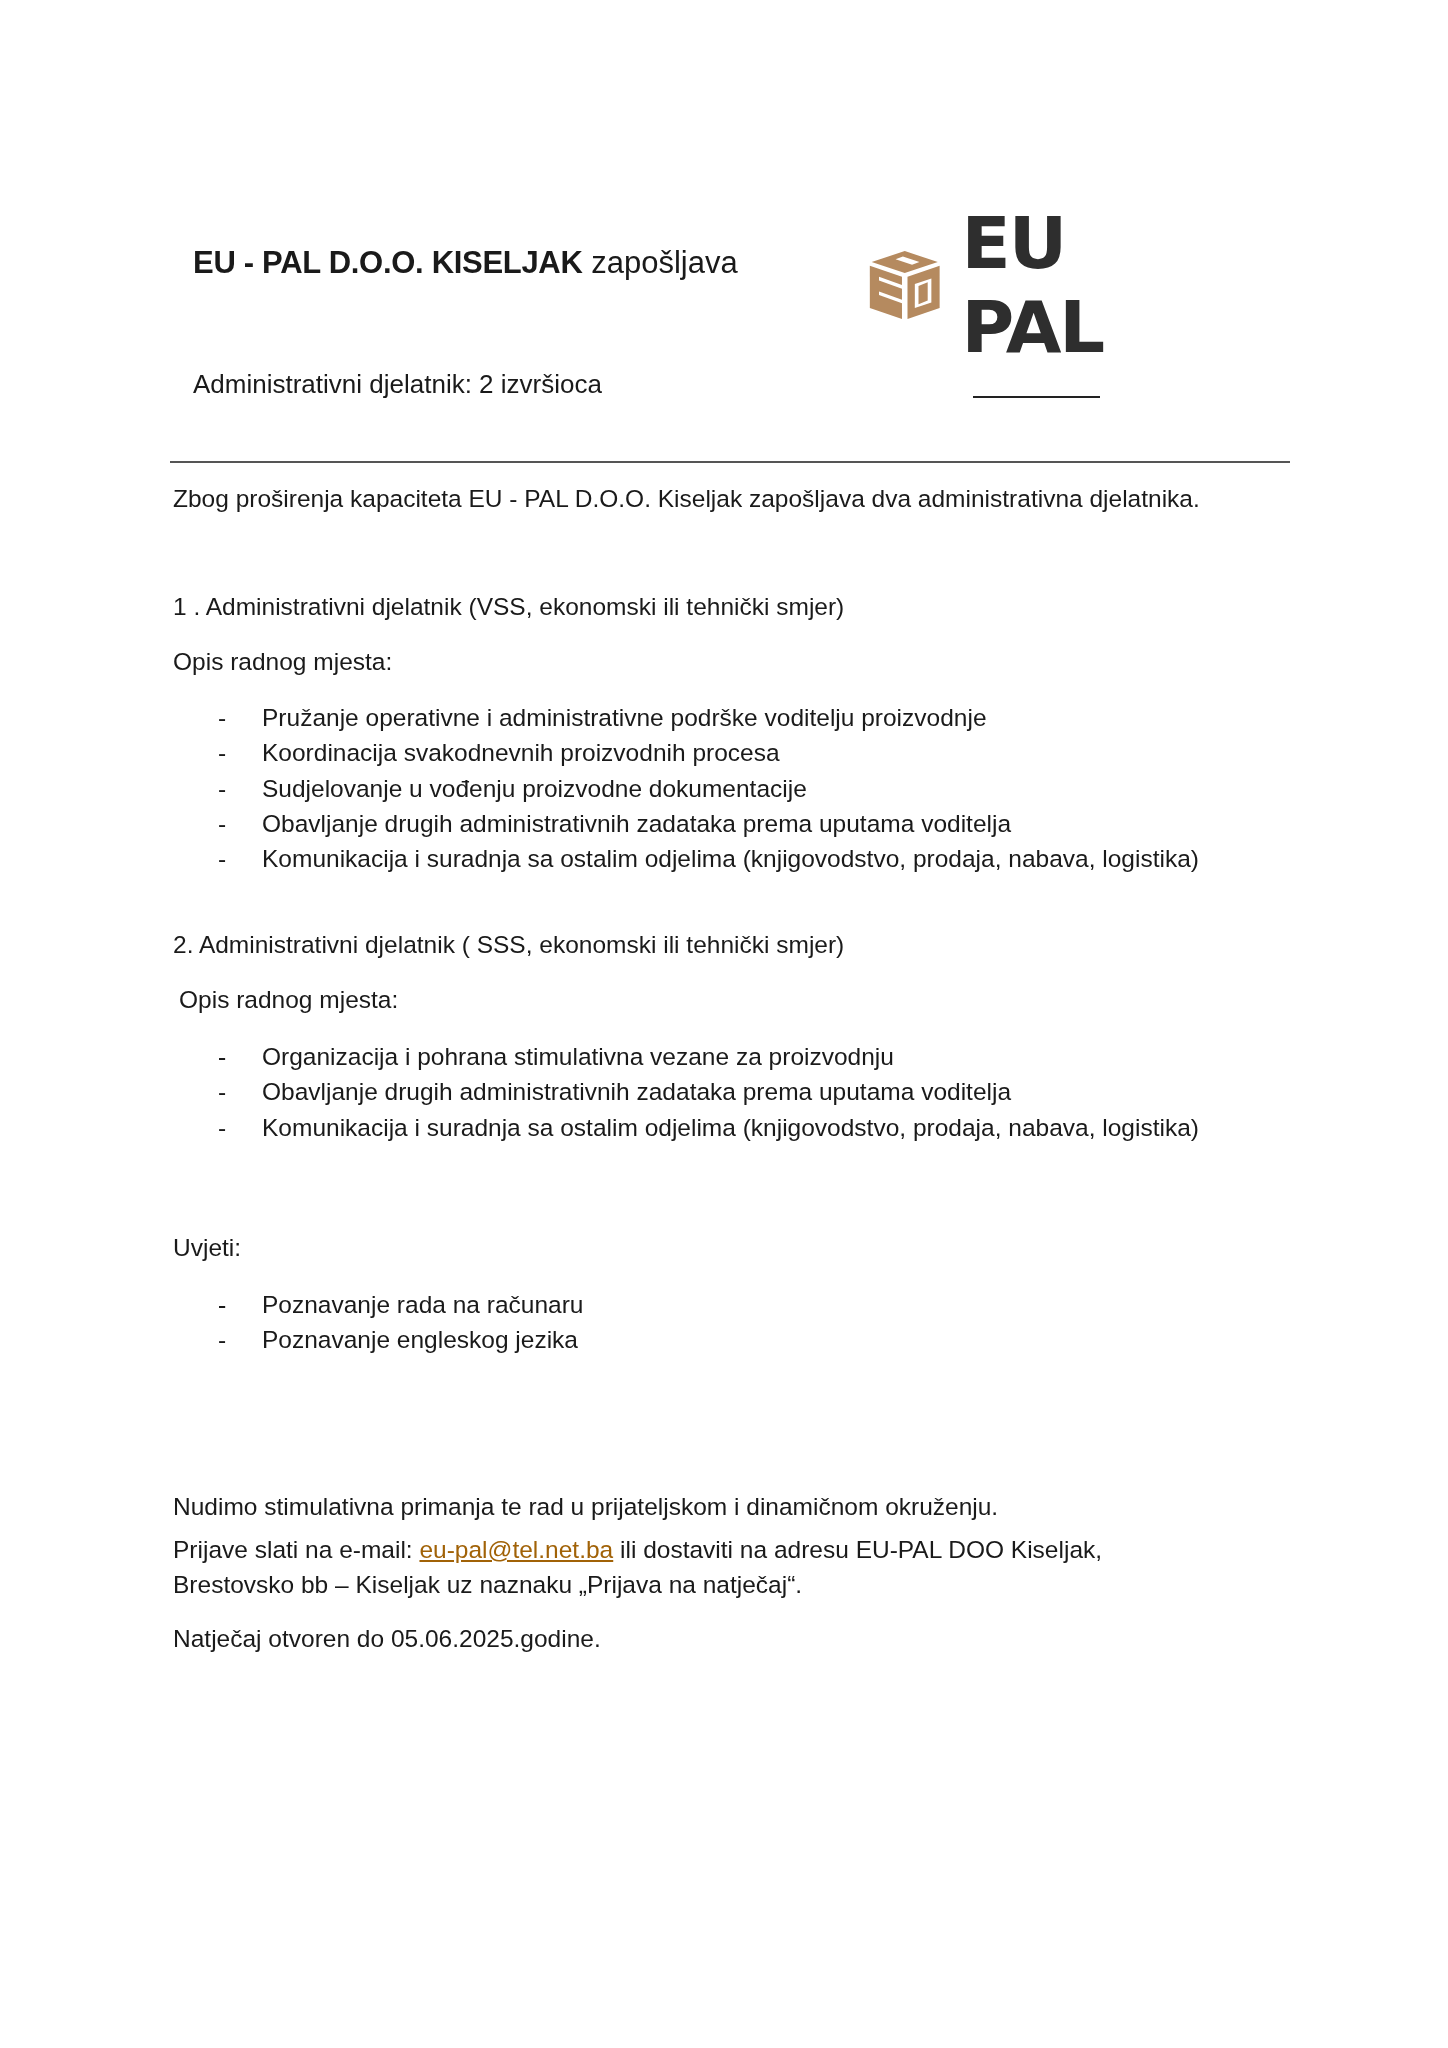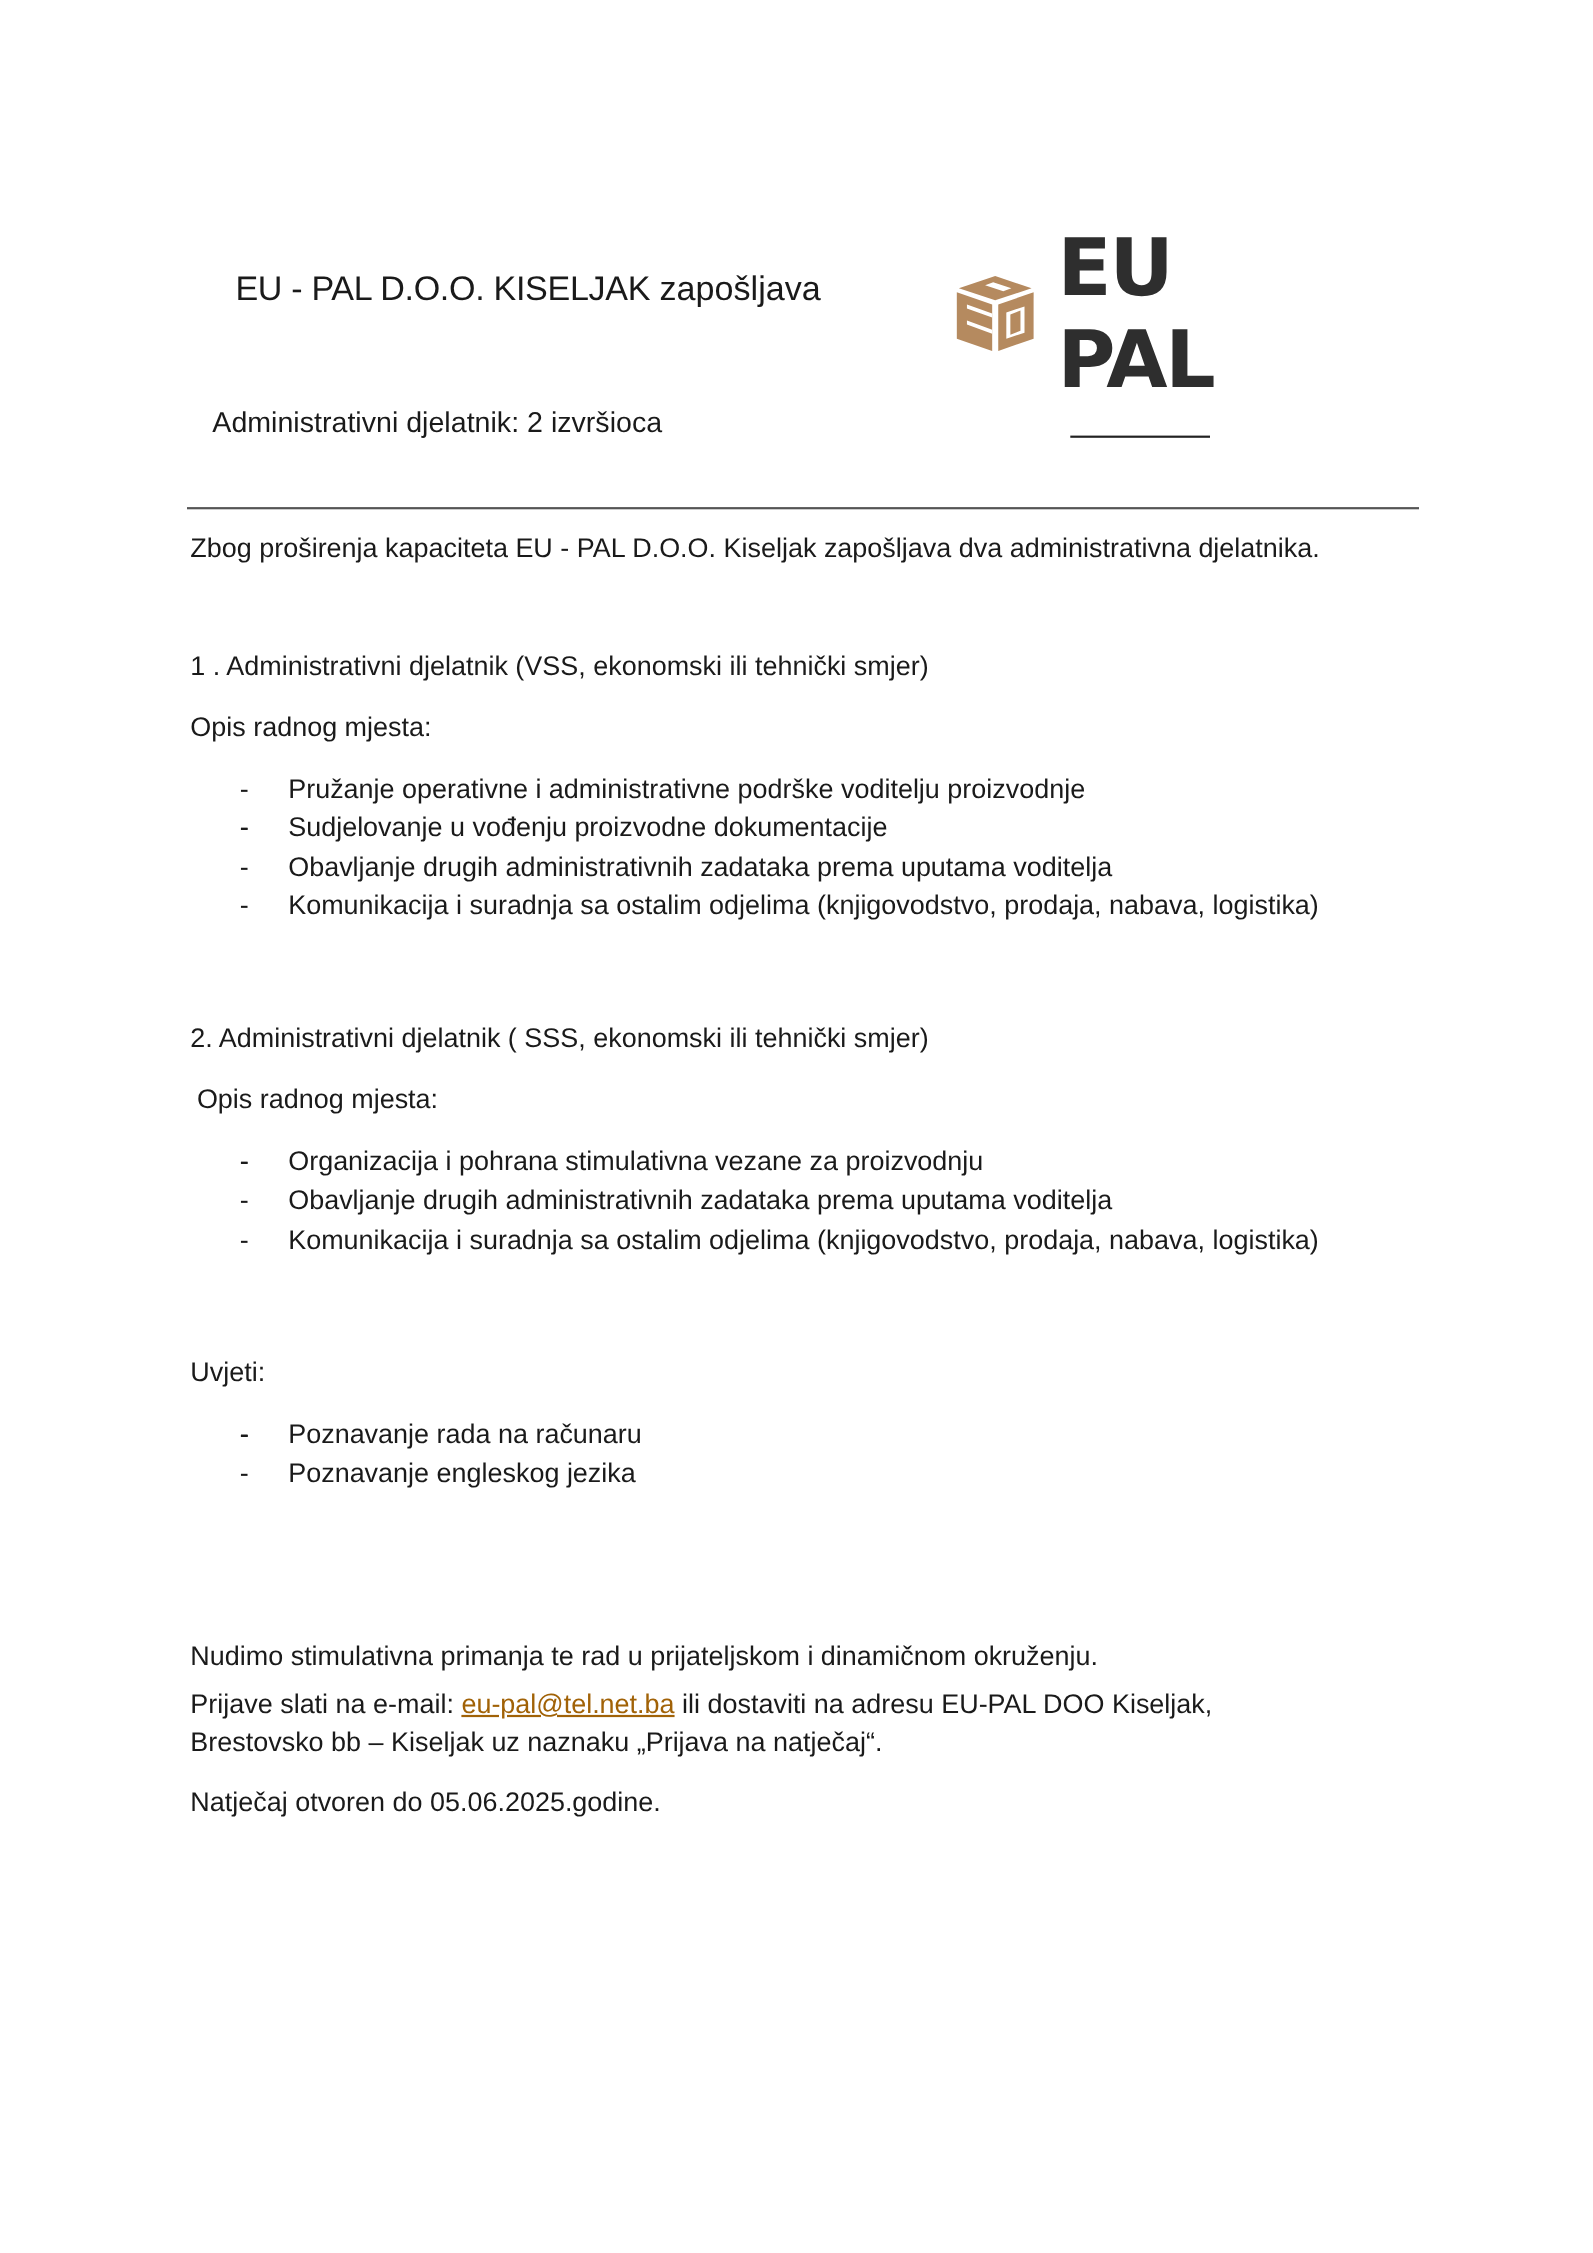--- a/index.html
+++ b/index.html
@@ -4,21 +4,21 @@
   <style>
     html, body { margin: 0; padding: 0; background: #ffffff; }
     body {
       width: 1448px; height: 2048px; position: relative; overflow: hidden;
       font-family: "Liberation Sans", sans-serif; color: #1a1a1a;
     }
     .abs { position: absolute; }
     .title {
       left: 193px; top: 243px; font-size: 31px; line-height: 40px; white-space: nowrap;
     }
-    .title b { font-weight: normal; letter-spacing: -0.3px; margin-left: 21px; }
+    .title b { font-weight: bold; letter-spacing: -0.3px; }
     .subtitle { left: 193px; top: 366px; font-size: 26px; line-height: 36px; }
     .short-line { left: 973px; top: 396px; width: 127px; height: 2px; background: #222; }
     .rule { left: 170px; top: 461px; width: 1120px; height: 2px; background: #555; }
     .logo { left: 868px; top: 240px; width: 340px; height: 90px; display: flex; align-items: center; }
     .logo-word { font-family: "DejaVu Sans", sans-serif; font-weight: bold; font-size: 72px; letter-spacing: -2px; color: #2e2e2e; margin-left: 20px; }
     .p { font-size: 24.5px; line-height: 34px; white-space: nowrap; }
     ul.dash { list-style: none; margin: 0; padding: 0; position: absolute; }
     ul.dash li { font-size: 24.5px; line-height: 35.3px; white-space: nowrap; position: relative; padding-left: 44px; }
     ul.dash li .dash-mark { position: absolute; left: 0; top: 0; }
     a.email { color: #a16207; text-decoration: underline; }
@@ -63,21 +63,21 @@
 <div class="abs subtitle">Administrativni djelatnik: 2 izvršioca</div>
 <div class="abs short-line"></div>
 <div class="abs rule"></div>
 
 <div class="abs p" style="left:173px; top:482px;">Zbog proširenja kapaciteta EU - PAL D.O.O. Kiseljak zapošljava dva administrativna djelatnika.</div>
 
 <div class="abs p" style="left:173px; top:590px;">1 . Administrativni djelatnik (VSS, ekonomski ili tehnički smjer)</div>
 <div class="abs p" style="left:173px; top:645px;">Opis radnog mjesta:</div>
 <ul class="dash" style="left:218px; top:700px;">
   <li><span class="dash-mark">-</span><span>Pružanje operativne i administrativne podrške voditelju proizvodnje</span></li>
-  <li><span class="dash-mark">-</span></li>
+  <li><span class="dash-mark">-</span><span>Koordinacija svakodnevnih proizvodnih procesa</span></li>
   <li><span class="dash-mark">-</span><span>Sudjelovanje u vođenju proizvodne dokumentacije</span></li>
   <li><span class="dash-mark">-</span><span>Obavljanje drugih administrativnih zadataka prema uputama voditelja</span></li>
   <li><span class="dash-mark">-</span><span>Komunikacija i suradnja sa ostalim odjelima (knjigovodstvo, prodaja, nabava, logistika)</span></li>
 </ul>
 
 <div class="abs p" style="left:173px; top:928px;">2. Administrativni djelatnik ( SSS, ekonomski ili tehnički smjer)</div>
 <div class="abs p" style="left:179px; top:983px;">Opis radnog mjesta:</div>
 <ul class="dash" style="left:218px; top:1039px;">
   <li><span class="dash-mark">-</span></li>
   <li><span class="dash-mark">-</span><span>Organizacija i pohrana stimulativna vezane za proizvodnju</span></li>

